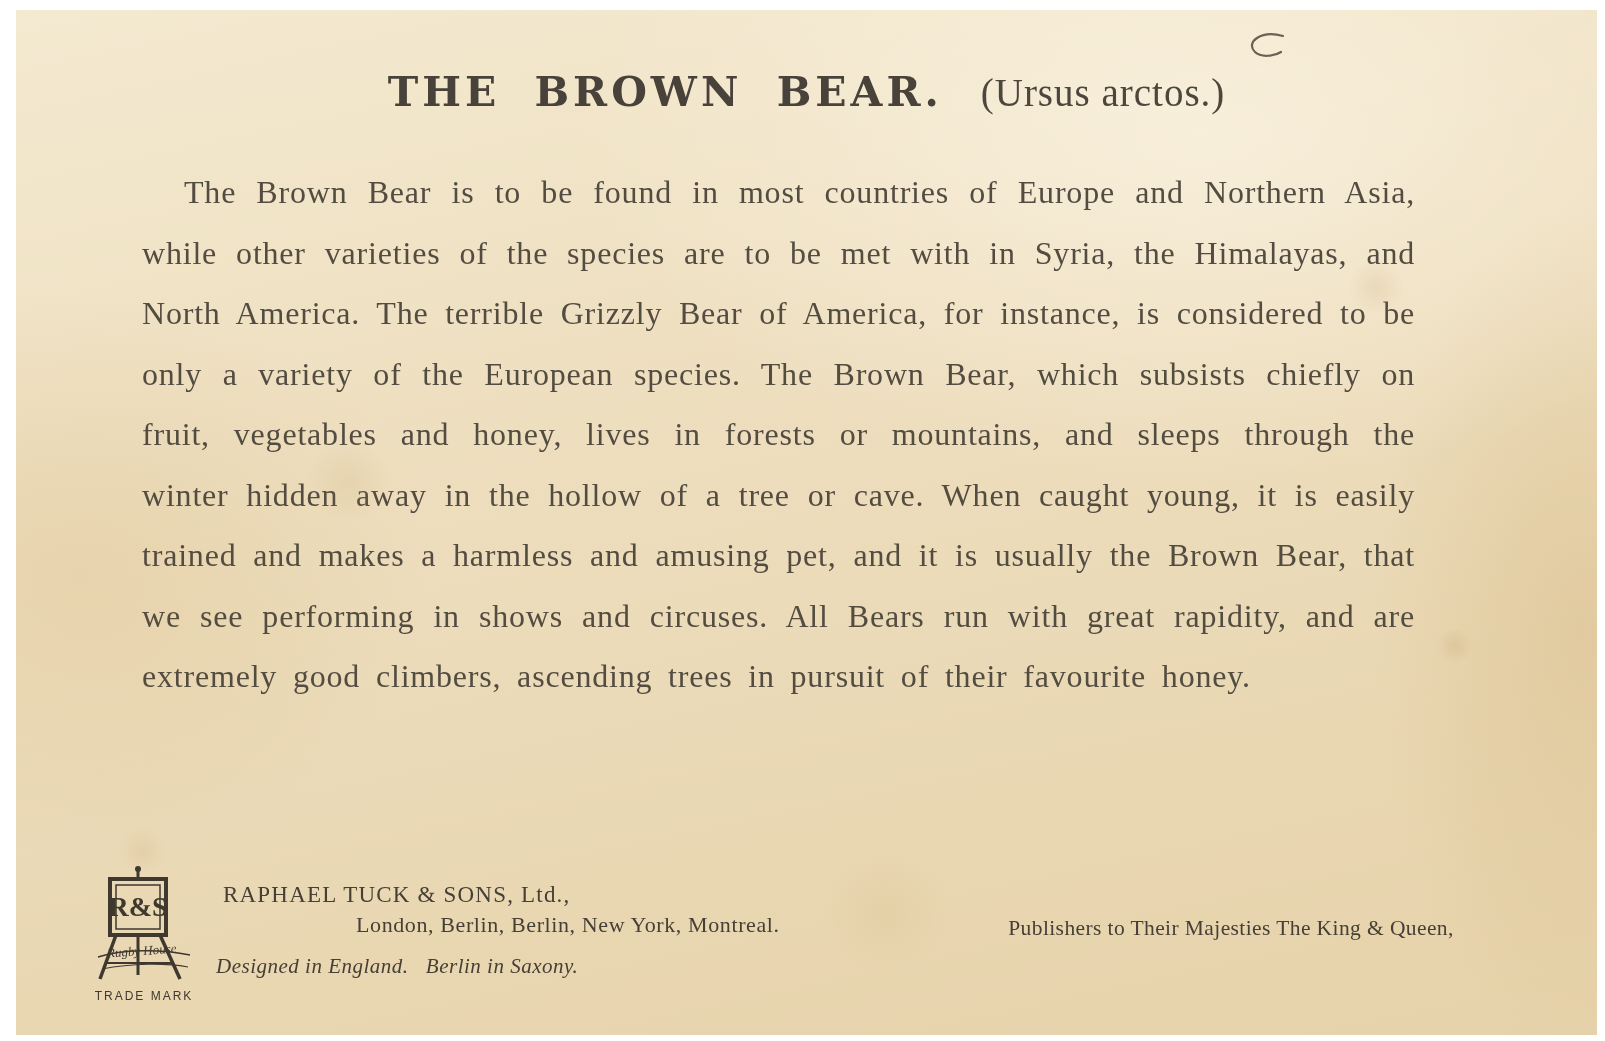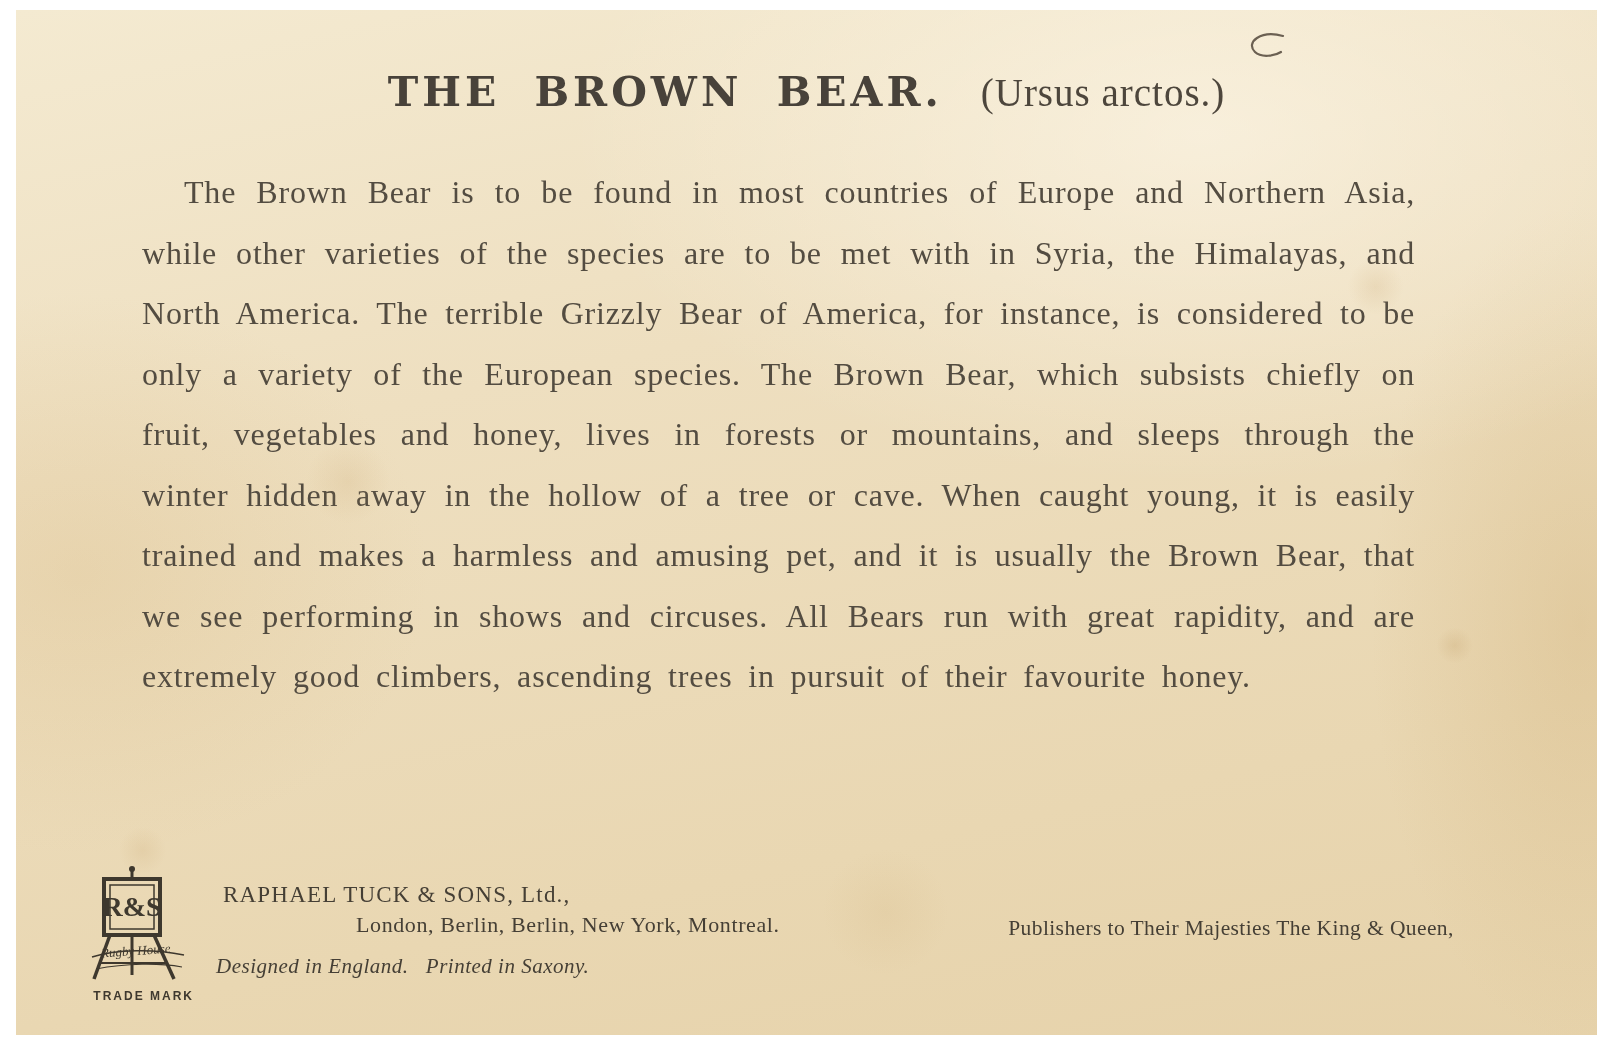--- a/index.html
+++ b/index.html
@@ -87,34 +87,34 @@
   .footer {
     position: absolute;
     left: 0;
     right: 0;
     bottom: 0;
     height: 190px;
   }
 
   .logo-block {
     position: absolute;
-    left: 66px;
+    left: 72px;
     bottom: 32px;
     width: 112px;
-    text-align: right;
+    text-align: center;
     color: #3e382e;
   }
 
   .logo-block svg { display: block; margin: 0 auto; }
 
   .trade-mark-label {
     margin-top: 2px;
     font-family: "Liberation Sans", sans-serif;
     font-size: 12px;
-    font-weight: bold;
+    font-weight: normal;
     letter-spacing: 2px;
     color: #3e382e;
   }
 
   .publisher-block {
     position: absolute;
     left: 200px;
     bottom: 56px;
     color: #453f35;
   }
@@ -196,21 +196,21 @@
           <path d="M6 92 C 30 84, 70 84, 98 90" fill="none" stroke="#3e382e" stroke-width="1.4"></path>
           <text x="50" y="90" text-anchor="middle" transform="rotate(-4 50 90)" font-family="Liberation Serif, serif" font-style="italic" font-size="13" fill="#3e382e">Rugby House</text>
           <path d="M10 104 C 40 98, 74 98, 96 102" fill="none" stroke="#3e382e" stroke-width="1.2"></path>
         </svg>
         <div class="trade-mark-label">TRADE MARK</div>
       </div>
 
       <div class="publisher-block">
         <div class="publisher-name">RAPHAEL TUCK &amp; SONS, Ltd.,</div>
         <div class="publisher-cities">London, Berlin, Berlin, New York, Montreal.</div>
-        <div class="origin-line">Designed in England.   Printed in Saxony.</div>
+        <div class="origin-line">Designed in England.   Berlin in Saxony.</div>
       </div>
 
       <div class="royal-block">
         <div>Publishers to Their Majesties The King &amp; Queen,</div>
       </div>
 
     </div>
   </div>
 </div>
 

